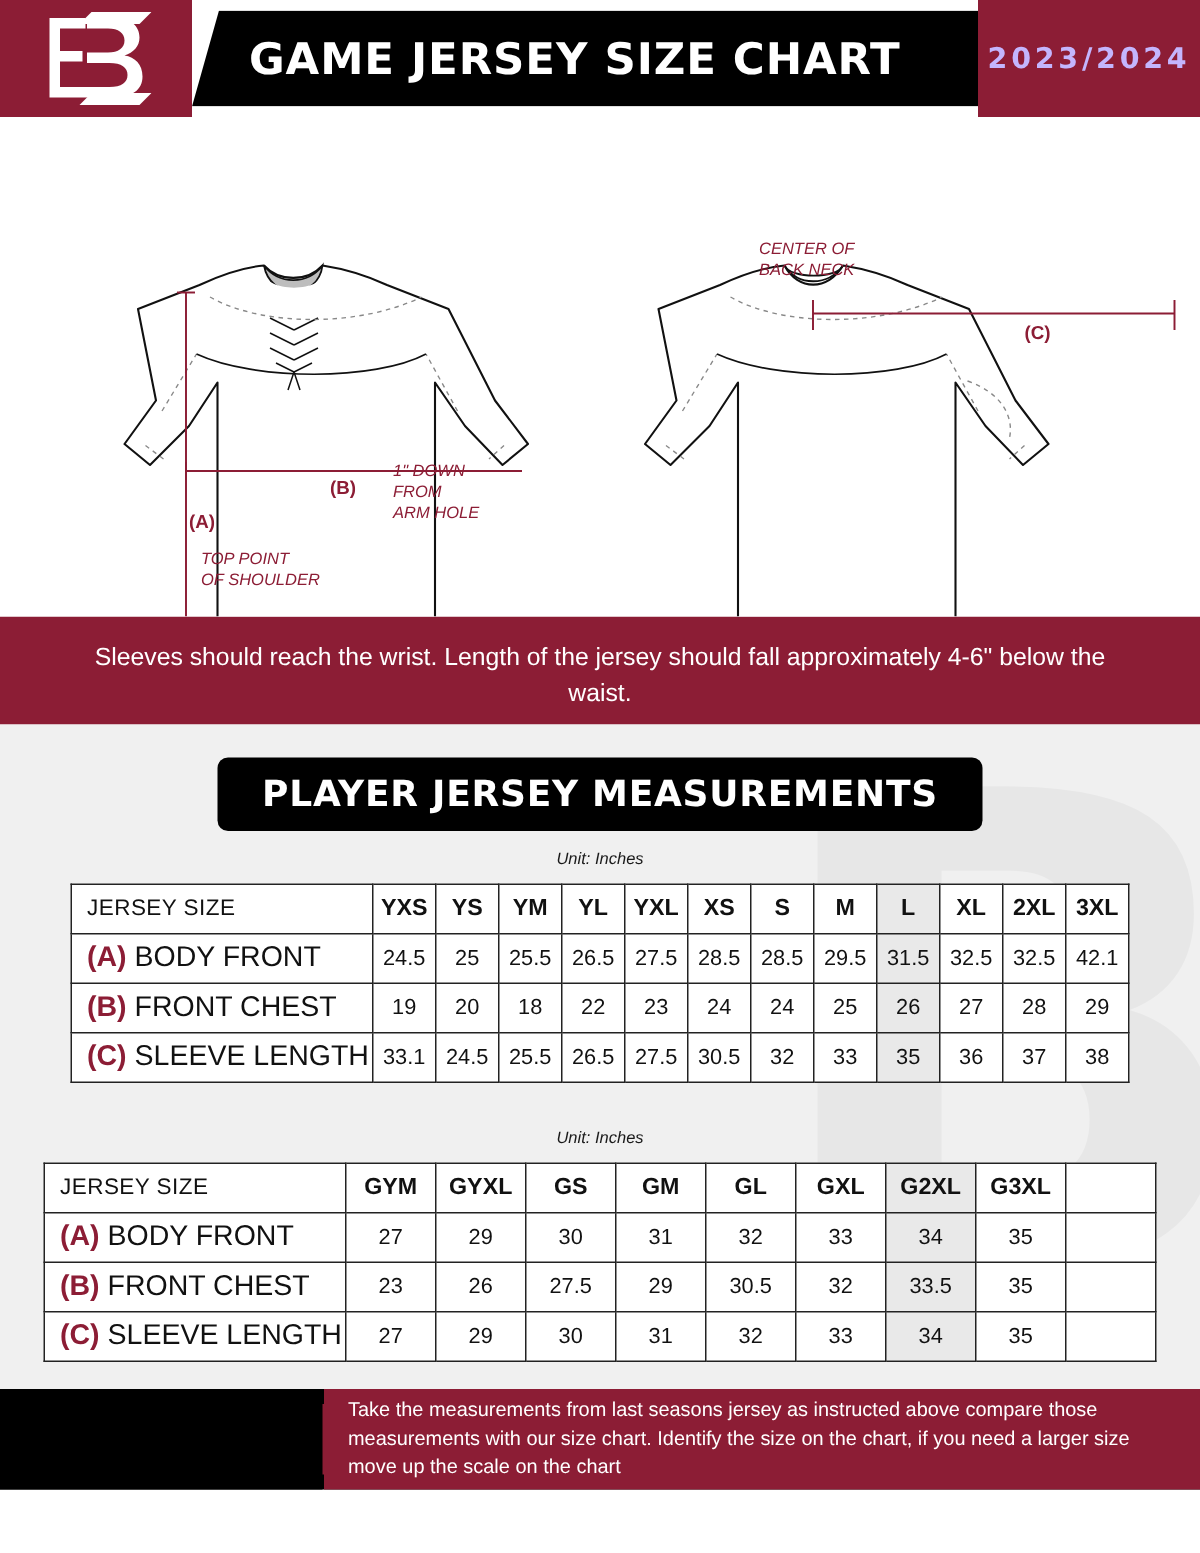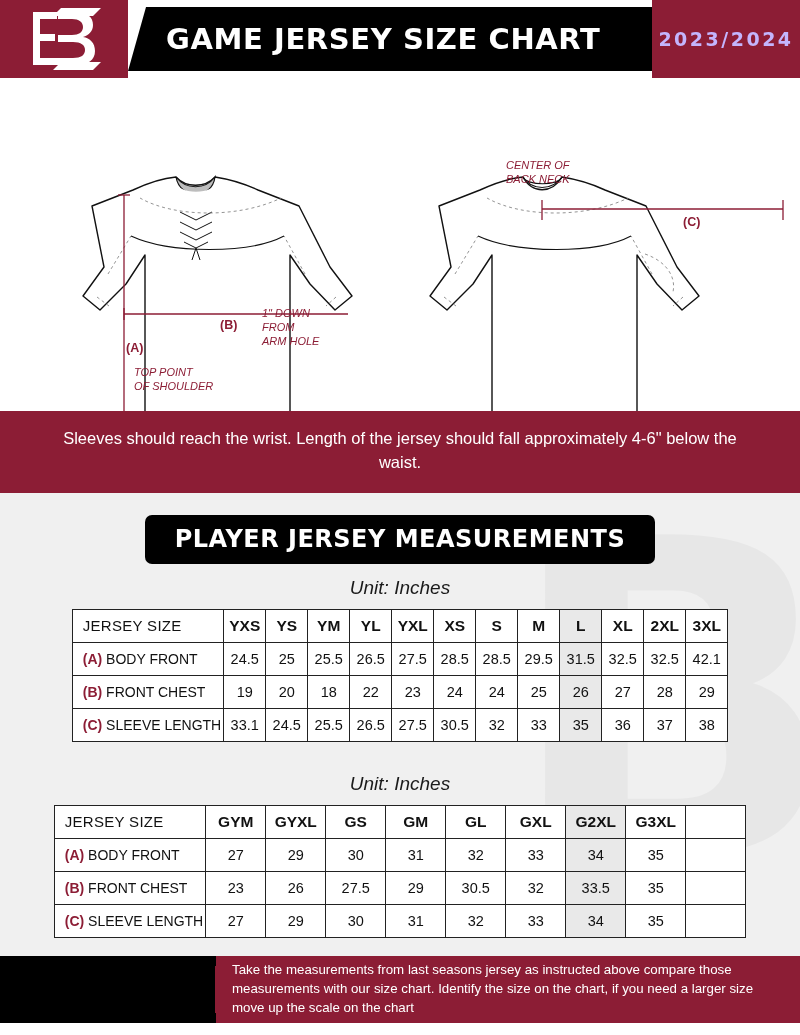--- a/index.html
+++ b/index.html
@@ -73,21 +73,21 @@
     background: #ffffff;
     overflow: hidden;
   }
   .diagram svg { display: block; }
 
   
   .note-bar {
     background: #8c1d35;
     color: #ffffff;
     text-align: center;
-    padding: 16px 40px 18px 40px;
+    padding: 16px 40px 8px 40px;
     font-size: 16.5px;
     line-height: 1.45;
     font-family: "Liberation Sans", sans-serif;
   }
 
   
   .body-area {
     background: #f0f0f0;
     position: relative;
     padding-bottom: 0;
@@ -118,21 +118,21 @@
     letter-spacing: 0.5px;
     padding: 10px 30px 11px 30px;
     border-radius: 7px;
     font-family: "DejaVu Sans", sans-serif;
     position: relative;
     z-index: 2;
   }
   .unit-line {
     text-align: center;
     font-style: italic;
-    font-size: 19px;
+    font-size: 11px;
     color: #1a1a1a;
     margin: 13px 0 10px 0;
     position: relative;
     z-index: 2;
   }
 
   table.size-table {
     border-collapse: collapse;
     margin: 0 auto;
     background: #ffffff;
@@ -145,21 +145,21 @@
     text-align: center;
     font-size: 14.5px;
     color: #111111;
     height: 33px;
     padding: 0 2px;
     font-weight: normal;
   }
   table.size-table .lbl-cell {
     text-align: left;
     padding-left: 10px;
-    font-size: 14px;
+    font-size: 19px;
     white-space: nowrap;
   }
   table.size-table .hdr-cell {
     font-weight: bold;
     font-size: 15.5px;
   }
   table.size-table .hdr-row .lbl-cell {
     font-weight: normal;
     font-size: 15px;
     letter-spacing: 0.3px;

